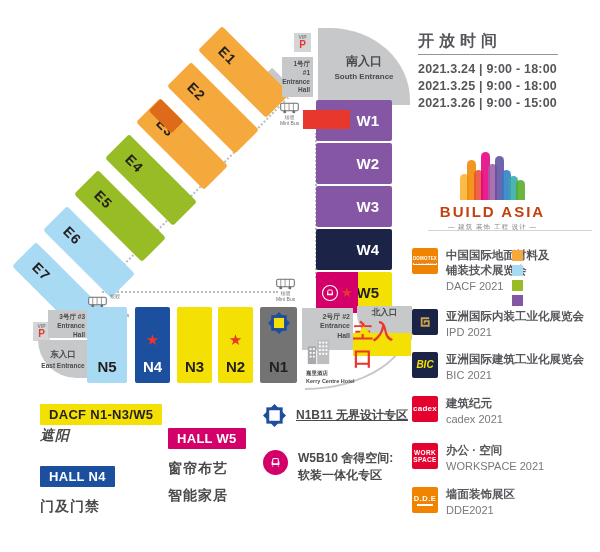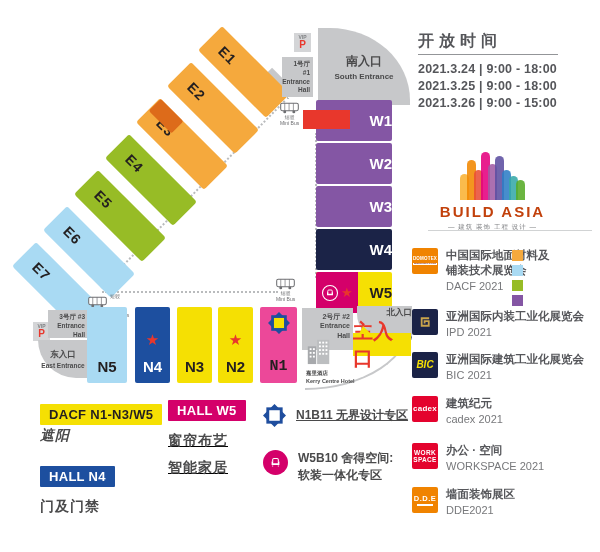--- a/index.html
+++ b/index.html
@@ -12,21 +12,21 @@
 
   
   .hall-e{position:absolute;width:96px;height:34px;border-radius:3px;
           transform:translate(-50%,-50%) rotate(45deg);display:flex;align-items:center;}
   .hall-e .elabel{font-weight:bold;font-size:14px;color:#231F20;padding-left:15px;letter-spacing:1px;}
   .hall-e .notch{position:absolute;left:1px;top:0;width:32px;height:17px;border-radius:2px;}
 
   
   .hall-w{position:absolute;left:316px;width:76px;height:41px;border-radius:2px;
           display:flex;align-items:center;justify-content:flex-end;
-          box-sizing:border-box;font-weight:bold;font-size:15px;}
+          padding-right:13px;box-sizing:border-box;font-weight:bold;font-size:15px;}
   .w5zone{position:absolute;left:0;top:0;width:42px;height:100%;display:flex;align-items:center;border-radius:2px 0 0 2px;}
   .w5zone svg{margin-left:5px;flex:none;}
   .w5zone .star{font-size:13px;color:#E8372C;margin-left:2px;}
   .red-zone{position:absolute;left:303px;top:110px;width:47px;height:19px;background:#E8372C;}
 
   
   .hall-n{position:absolute;top:307px;height:76px;border-radius:2px;font-weight:bold;font-size:15px;}
   .hall-n .nlabel{position:absolute;bottom:8px;width:100%;text-align:center;}
   .hall-n .n-star{position:absolute;top:24px;width:100%;text-align:center;font-size:15px;color:#E8372C;}
   .hall-n .n-compass{position:absolute;top:5px;width:100%;text-align:center;}
@@ -37,21 +37,21 @@
   .vip-box .vip{font-size:5px;color:#808285;font-weight:bold;}
   .vip-box .p{font-size:10px;color:#E8372C;font-weight:bold;}
   .hall-box{font-size:6.5px;text-align:right;padding:3px 3px 0 0;line-height:1.35;}
   .conn{position:absolute;background:#C7C8CA;transform:rotate(45deg);}
 
   .south-shape{left:318px;top:28px;width:92px;height:77px;border-top-right-radius:80px 72px;
                display:flex;flex-direction:column;align-items:center;justify-content:center;text-align:center;}
   .south-shape .cn{font-size:12px;}
   .south-shape .en{font-size:8px;margin-top:2px;}
   .north-shape{left:357px;top:306px;width:55px;height:34px;border-bottom-left-radius:26px;
-               display:flex;flex-direction:column;align-items:flex-end;justify-content:center;text-align:center;gap:14px;}
+               display:flex;flex-direction:column;align-items:center;justify-content:center;text-align:center;gap:14px;}
   .north-shape .cn{font-size:8.5px;}
   .north-shape .en{font-size:6px;margin-top:1px;}
   .east-shape{left:38px;top:340px;width:50px;height:38px;border-bottom-left-radius:46px;
               display:flex;flex-direction:column;align-items:center;justify-content:center;text-align:center;}
   .east-shape .cn{font-size:8.5px;}
   .east-shape .en{font-size:6.5px;margin-top:1px;}
   .road-arc{position:absolute;left:305px;top:318px;width:106px;height:70px;
             border-right:2px solid #C7C8CA;border-bottom:2px solid #C7C8CA;
             border-bottom-right-radius:100% 100%;}
 
@@ -243,21 +243,21 @@
           <div class="n-star">★</div>
           <div class="nlabel">N4</div>
         </div>
         <div class="hall-n" style="left: 177px; width: 35px; background: rgb(245, 224, 3); color: rgb(35, 31, 32);">
           <div class="nlabel">N3</div>
         </div>
         <div class="hall-n" style="left: 218px; width: 35px; background: rgb(245, 224, 3); color: rgb(35, 31, 32);">
           <div class="n-star">★</div>
           <div class="nlabel">N2</div>
         </div>
-        <div class="hall-n" style="left: 260px; width: 37px; background: #ec4899; color: rgb(35, 31, 32); font-family: Liberation Mono, monospace;">
+        <div class="hall-n" style="left: 260px; width: 37px; background: #737373; color: rgb(35, 31, 32);">
           <div class="n-compass"><svg width="22" height="22" viewBox="0 0 24 24">
               <rect x="5" y="5" width="14" height="14" fill="#F5E003" stroke="#1F4E9E" stroke-width="3" transform="rotate(45 12 12)"></rect>
               <rect x="5" y="5" width="14" height="14" fill="#F5E003" stroke="#1F4E9E" stroke-width="3"></rect>
             </svg></div>
           <div class="nlabel">N1</div>
         </div>
       </div>
 
     <div class="gbox hall-box" style="left:302px;top:308px;width:51px;height:42px;font-size:7px;padding-top:4px;">
       <div>2号厅 #2</div>
@@ -397,21 +397,21 @@
         <div class="ex-code">DDE2021</div>
       </div>
     </div>
   </div>
 
   <div>
     <div class="badge-grp" style="left:40px;top:404px;">
       <span class="badge" style="background-color: rgb(245, 224, 3); color: rgb(35, 31, 32);">DACF N1-N3/W5</span>
       <div class="badge-item" style="margin-top:2px;font-style:italic;">遮阳</div>
     </div>
-    <div class="badge-grp" style="left:168px;top:400px;text-decoration:underline;">
+    <div class="badge-grp" style="left:168px;top:428px;">
       <span class="badge" style="background-color: rgb(212, 0, 106); color: rgb(255, 255, 255);">HALL W5</span>
       <div class="badge-item" style="margin-top:11px;">窗帘布艺</div>
       <div class="badge-item" style="margin-top:9px;">智能家居</div>
     </div>
     <div class="badge-grp" style="left:40px;top:466px;">
       <span class="badge" style="background-color: rgb(29, 79, 159); color: rgb(255, 255, 255);">HALL N4</span>
       <div class="badge-item" style="margin-top:11px;">门及门禁</div>
     </div>
 
     <div class="zone-grp" style="left:263px;top:404px;">

